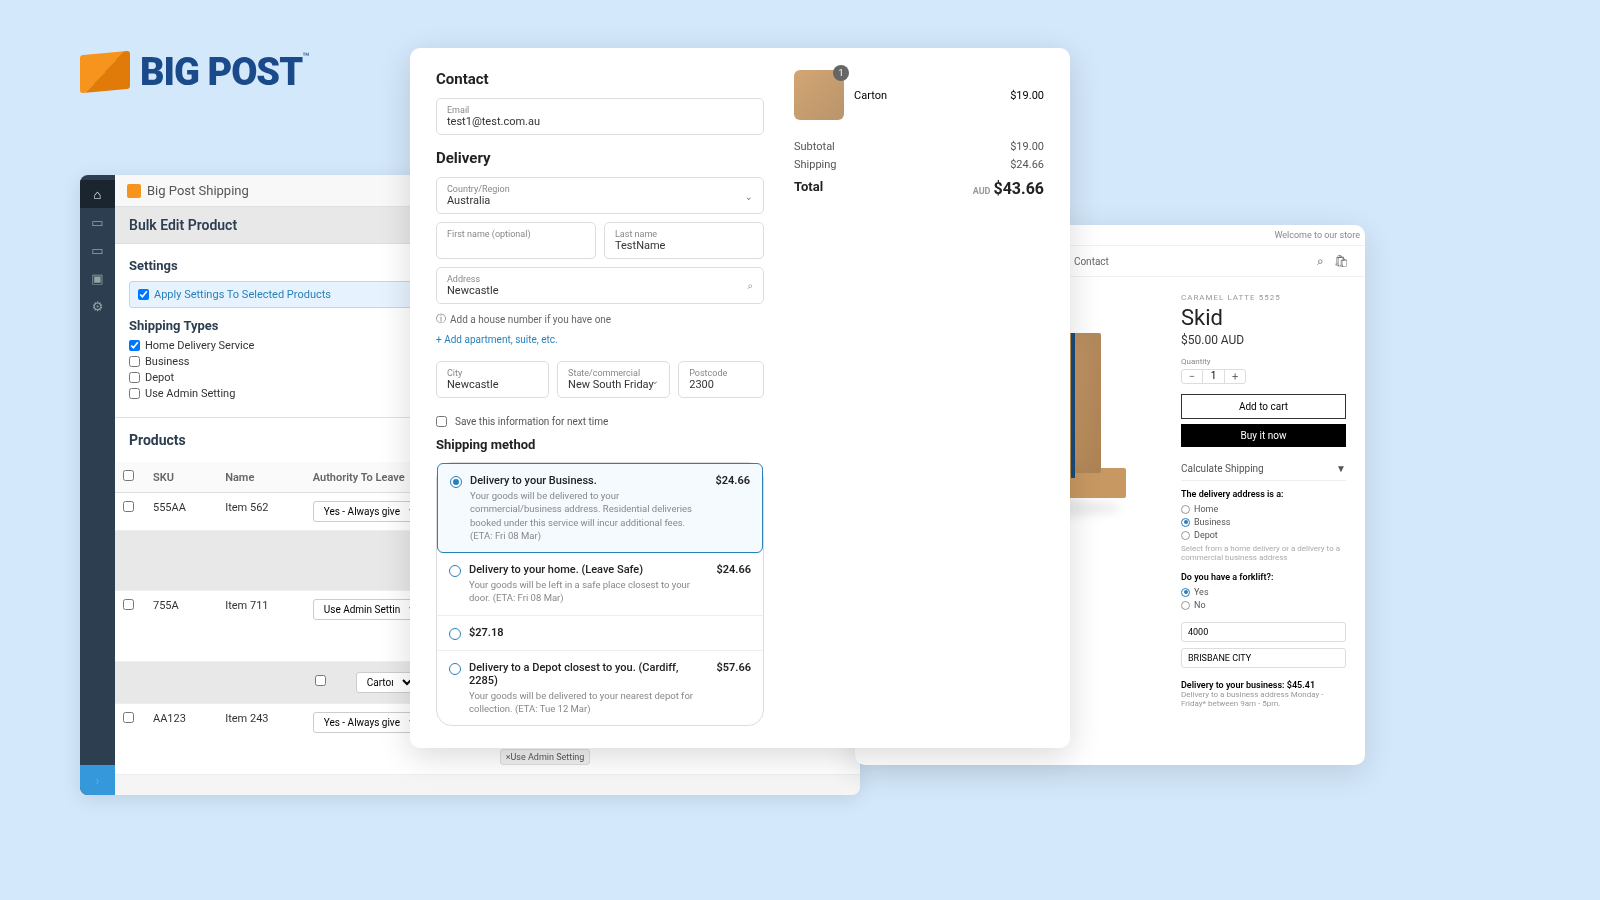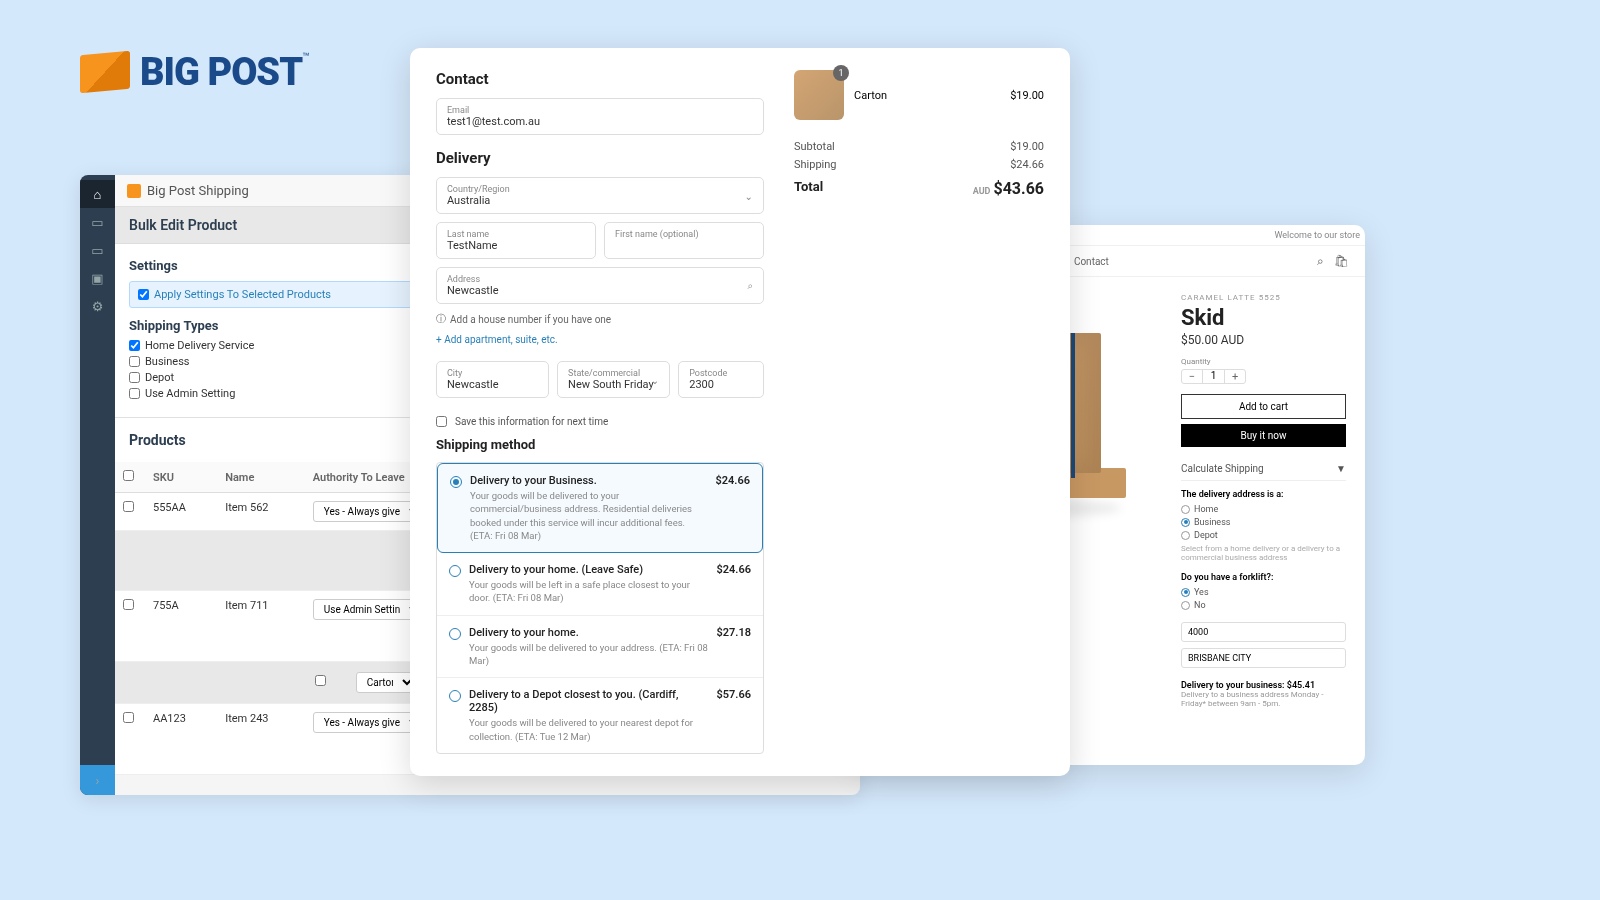--- a/index.html
+++ b/index.html
@@ -40,21 +40,21 @@
 .section-h{font-weight:700;font-size:15px;margin-bottom:10px;color:#222}
 .form-field{border:1px solid #ddd;border-radius:5px;padding:6px 10px;margin-bottom:8px;position:relative;background:#fff}
 .form-label{font-size:9px;color:#888}
 .form-value{font-size:11px;color:#333}
 .form-caret{position:absolute;right:10px;top:50%;transform:translateY(-50%);color:#888;font-size:10px}
 .field-row{display:flex;gap:8px}
 .field-row .form-field{flex:1}
 .info-line{font-size:10px;color:#666;margin:4px 0 8px 0;display:flex;align-items:center;gap:4px}
 .add-link{font-size:10px;color:#2980b9;margin-bottom:16px;cursor:pointer}
 .save-chk{font-size:10px;color:#555;margin:10px 0;display:flex;align-items:center;gap:8px}
-.ship-options{border:1px solid #ddd;border-radius:4px}
+.ship-options{border:1px solid #ddd;border-radius:16px}
 .ship-opt{padding:10px 12px;border-bottom:1px solid #eee;display:flex;gap:8px}
 .ship-opt:last-child{border-bottom:none}
 .ship-opt.selected{border:1.5px solid #2980b9;border-radius:6px;background:#f5faff}
 .ship-radio{width:12px;height:12px;border:1.5px solid #2980b9;border-radius:50%;flex-shrink:0;margin-top:2px;position:relative}
 .ship-radio.on::after{content:'';position:absolute;inset:2px;background:#2980b9;border-radius:50%}
 .ship-opt-body{flex:1}
 .ship-opt-title{font-size:11px;color:#222;font-weight:500}
 .ship-opt-desc{font-size:9.5px;color:#888;margin-top:2px;line-height:1.4}
 .ship-opt-price{font-size:11px;font-weight:600;color:#222}
 .cart-item{display:flex;align-items:center;gap:10px;margin-bottom:20px}
@@ -75,21 +75,21 @@
 .store-nav-icons{margin-left:auto;display:flex;gap:10px;font-size:12px;color:#666}
 .store-body{display:flex;padding:16px;gap:20px}
 .prod-img{width:290px;height:260px;display:flex;align-items:center;justify-content:center}
 .pallet{width:230px;height:220px;position:relative}
 .pallet-box{position:absolute;top:20px;left:30px;width:170px;height:140px;background:linear-gradient(135deg,#d4a574 0%,#c89862 100%);border-radius:2px;box-shadow:inset -20px 0 30px rgba(0,0,0,0.15)}
 .pallet-strap{position:absolute;top:20px;width:4px;height:145px;background:#1a4a7a}
 .pallet-base{position:absolute;bottom:35px;left:10px;width:215px;height:30px;background:#c89862;border-radius:2px}
 .pallet-shadow{position:absolute;bottom:15px;left:20px;width:200px;height:20px;background:rgba(0,0,0,0.08);border-radius:50%;filter:blur(5px)}
 .prod-info{width:165px}
 .prod-cat{font-size:8px;color:#999;letter-spacing:1px;text-transform:uppercase}
-.prod-title{font-size:22px;font-weight:700;color:#222;margin:3px 0}
+.prod-title{font-size:22px;font-weight:400;color:#222;margin:3px 0}
 .prod-price{font-size:12px;color:#333;margin-bottom:10px}
 .qty-label{font-size:8px;color:#888;margin-bottom:3px}
 .qty-box{display:flex;border:1px solid #ddd;border-radius:3px;width:65px;margin-bottom:10px}
 .qty-btn{width:20px;text-align:center;font-size:11px;color:#666;cursor:pointer}
 .qty-val{flex:1;text-align:center;font-size:10px;border-left:1px solid #ddd;border-right:1px solid #ddd}
 .btn-cart{border:1px solid #333;padding:6px;text-align:center;font-size:10px;margin-bottom:5px;cursor:pointer}
 .btn-buy{background:#000;color:#fff;padding:6px;text-align:center;font-size:10px;margin-bottom:10px;cursor:pointer}
 .calc-ship{font-size:10px;color:#555;padding:6px 0;border-bottom:1px solid #eee;display:flex;justify-content:space-between;margin-bottom:8px}
 .addr-q{font-size:9px;font-weight:600;margin-bottom:5px}
 .radio-row{font-size:9px;color:#555;display:flex;align-items:center;gap:4px;margin:3px 0}
@@ -221,26 +221,26 @@
           <div class="form-value">test1@test.com.au</div>
         </div>
       <div class="section-h" style="margin-top:14px">Delivery</div>
       <div class="form-field">
           <div class="form-label">Country/Region</div>
           <div class="form-value">Australia</div>
           <span class="form-caret">⌄</span>
         </div>
       <div class="field-row">
         <div class="form-field">
+            <div class="form-label">First name (optional)</div>
+            <div class="form-value"></div>
+          </div>
+        <div class="form-field">
             <div class="form-label">Last name</div>
             <div class="form-value">TestName</div>
-          </div>
-        <div class="form-field">
-            <div class="form-label">First name (optional)</div>
-            <div class="form-value"></div>
           </div>
       </div>
       <div class="form-field">
           <div class="form-label">Address</div>
           <div class="form-value">Newcastle</div>
           <span class="form-caret">⌕</span>
         </div>
       <div class="info-line">
           <span>ⓘ</span>
           <span>Add a house number if you have one</span>
@@ -278,24 +278,20 @@
         <div class="ship-opt">
           <div class="ship-radio"></div>
           <div class="ship-opt-body">
               <div class="ship-opt-title">Delivery to your home. (Leave Safe)</div>
               <div class="ship-opt-desc">Your goods will be left in a safe place closest to your door. (ETA: Fri 08 Mar)</div>
             </div>
           <div class="ship-opt-price">$24.66</div>
         </div>
         <div class="ship-opt">
           <div class="ship-radio"></div>
-          <div class="ship-opt-body">
-              <div class="ship-opt-title">Delivery to your home.</div>
-              <div class="ship-opt-desc">Your goods will be delivered to your address. (ETA: Fri 08 Mar)</div>
-            </div>
           <div class="ship-opt-price">$27.18</div>
         </div>
         <div class="ship-opt">
           <div class="ship-radio"></div>
           <div class="ship-opt-body">
               <div class="ship-opt-title">Delivery to a Depot closest to you. (Cardiff, 2285)</div>
               <div class="ship-opt-desc">Your goods will be delivered to your nearest depot for collection. (ETA: Tue 12 Mar)</div>
             </div>
           <div class="ship-opt-price">$57.66</div>
         </div>

